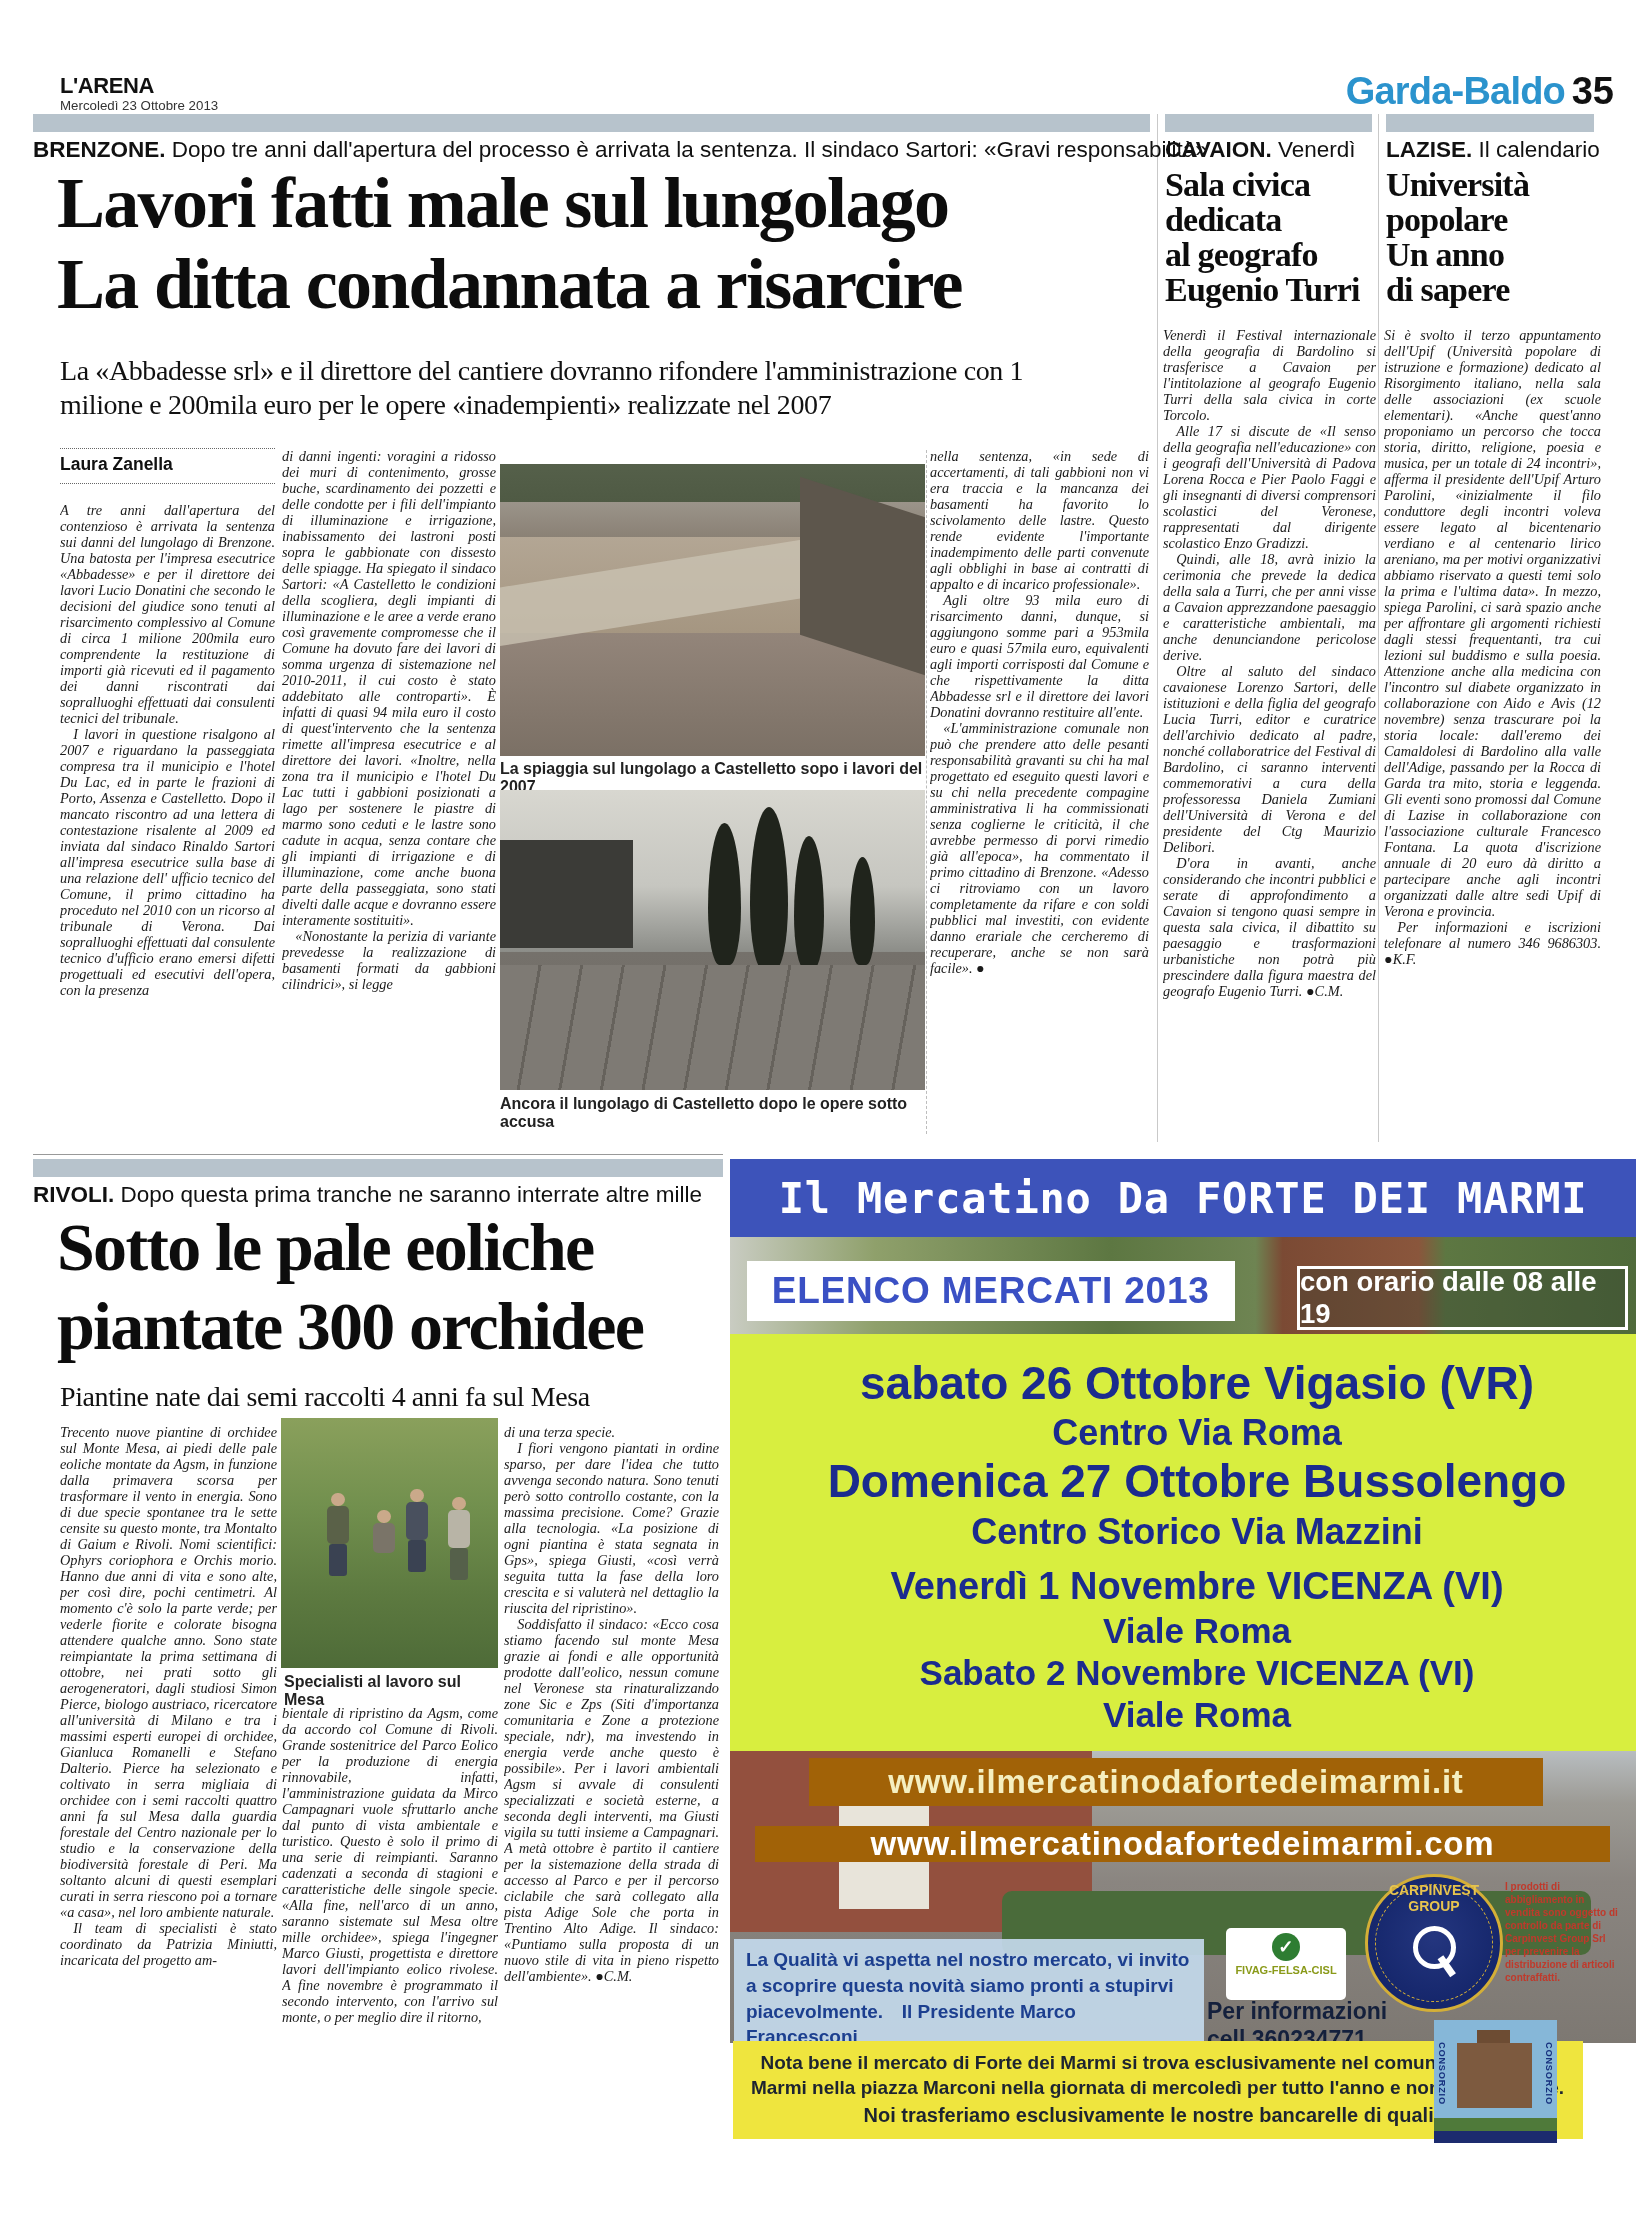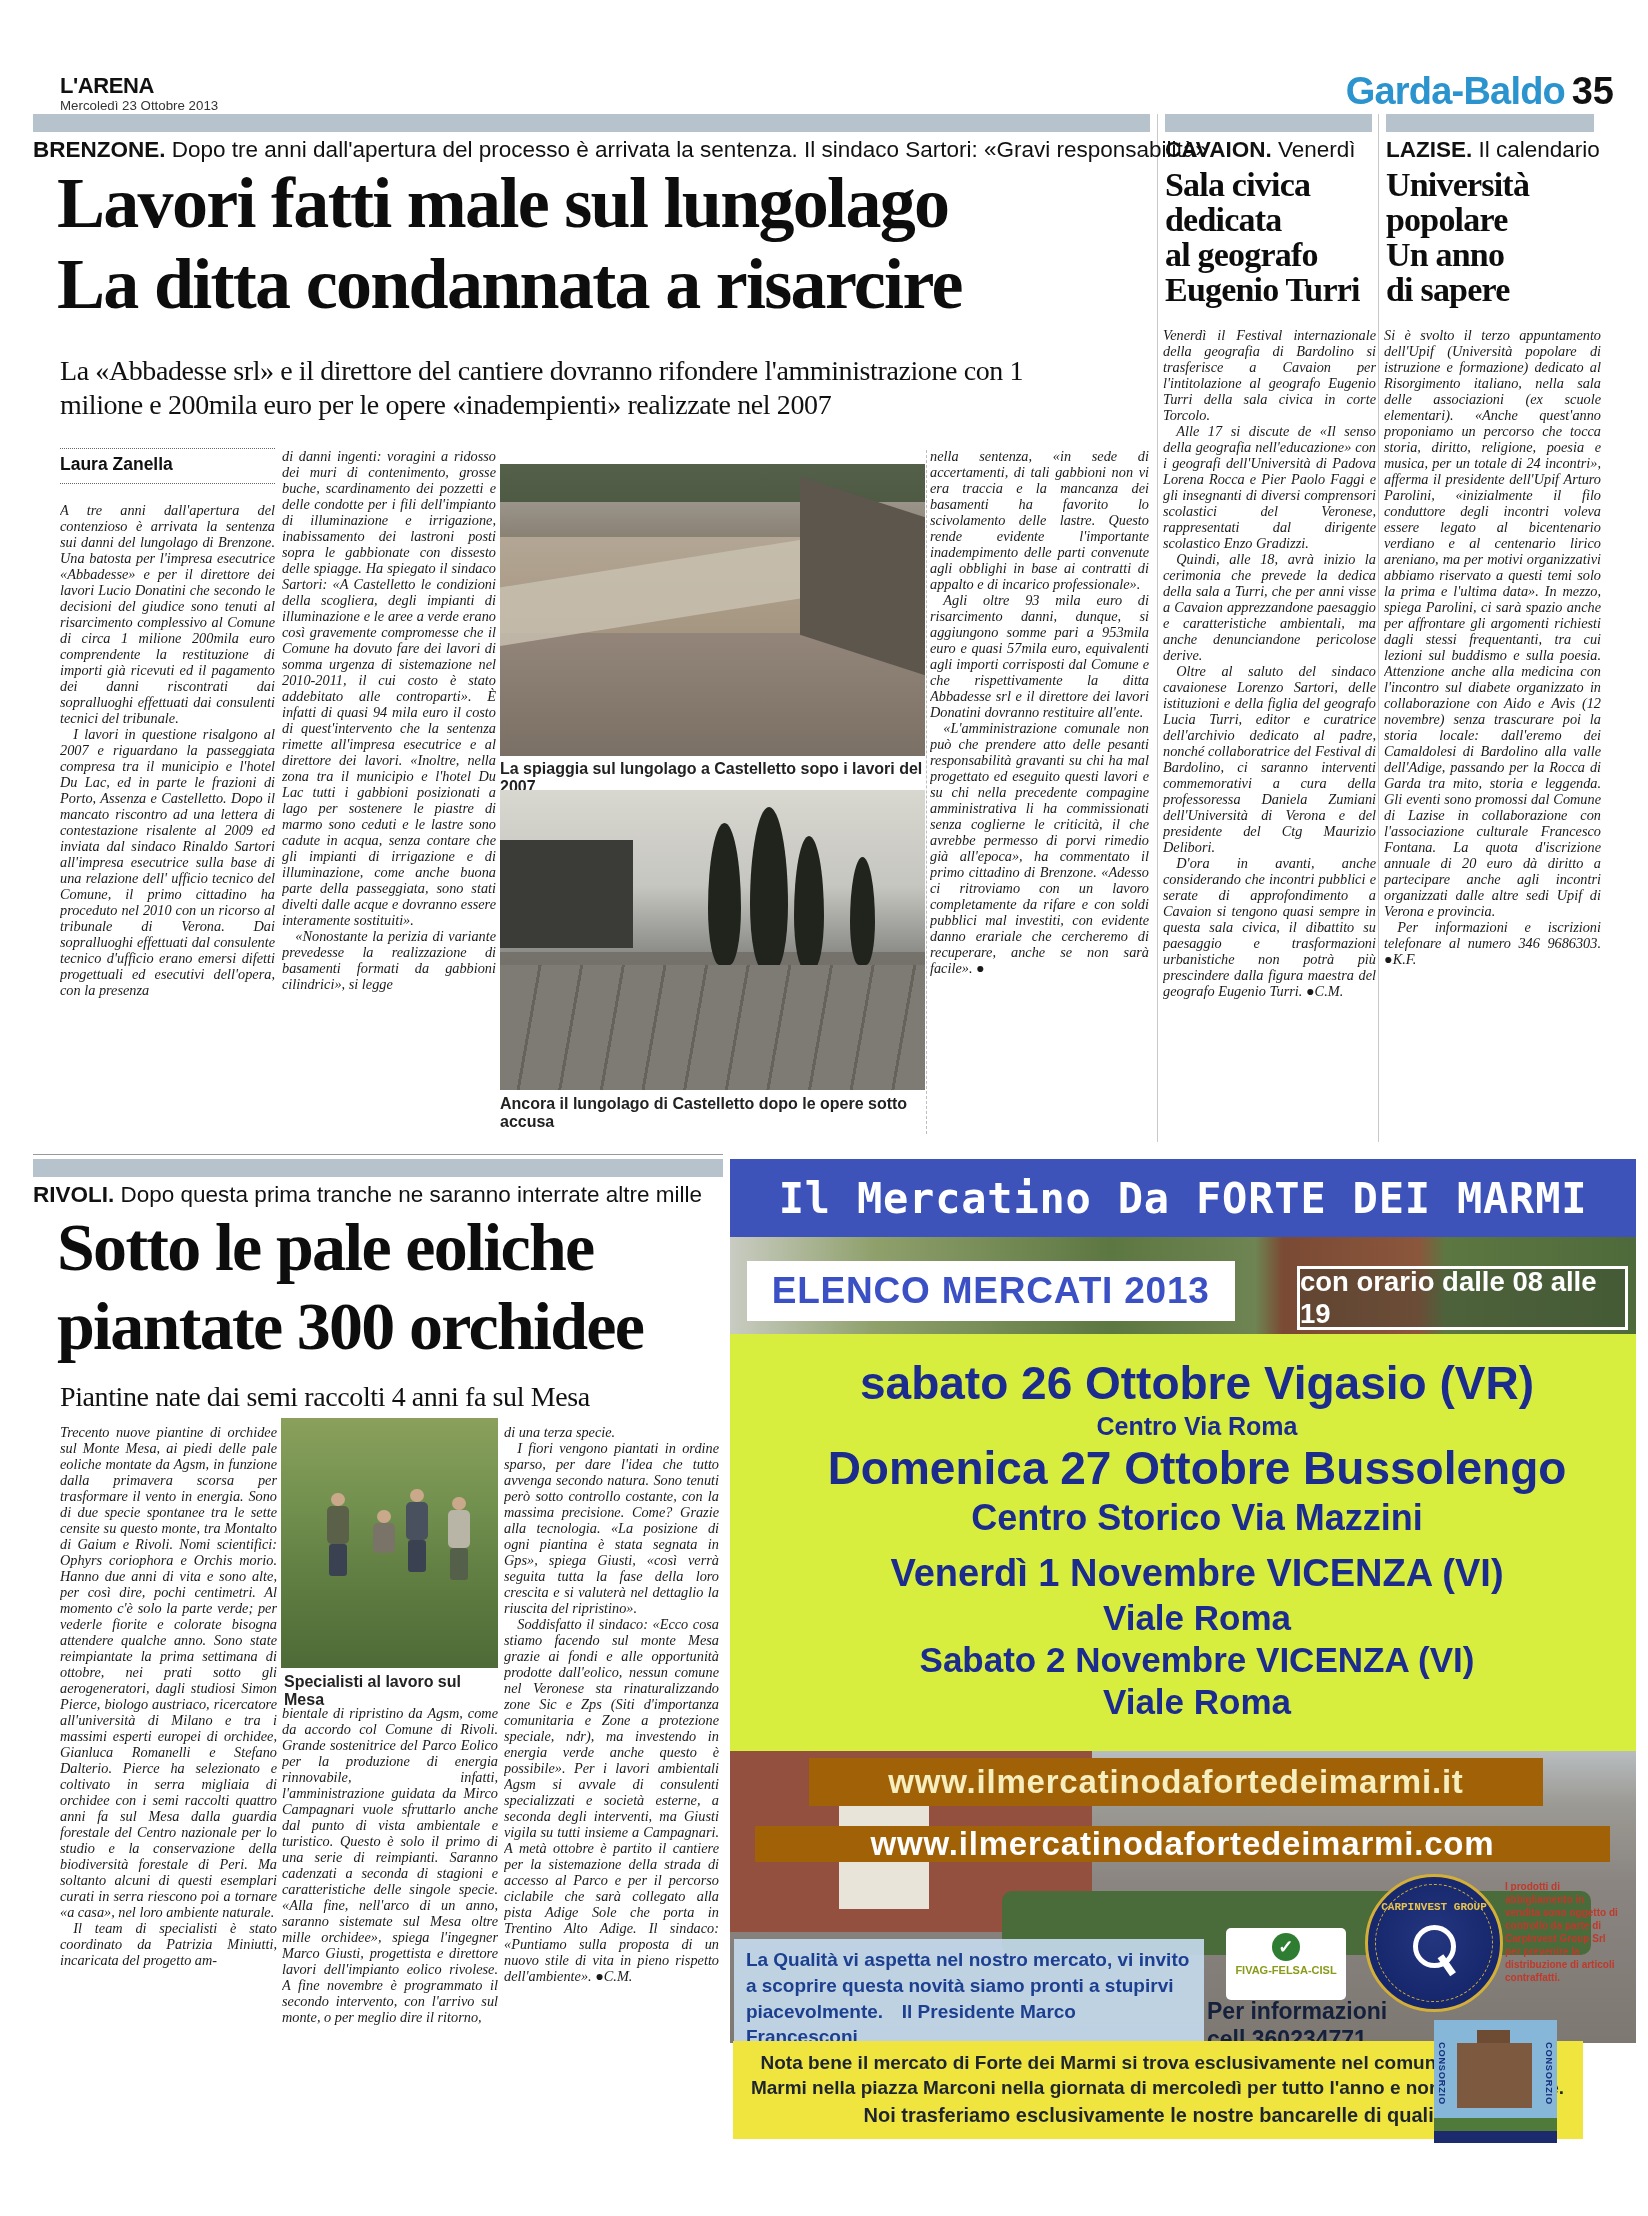--- a/index.html
+++ b/index.html
@@ -56,21 +56,21 @@
   .ad-title{font-family:"DejaVu Sans Mono",monospace;font-weight:bold;font-size:42px;color:#fff;letter-spacing:0.8px;white-space:nowrap;}
   .ad-strip{background:linear-gradient(90deg,#c9ccc2 0%,#8fa06b 16%,#5d7742 42%,#6e8452 58%,#7b4a34 61%,#8a563c 76%,#5d7742 79%,#4f6a3a 100%);}
   .ad-elenco{background:#fff;display:flex;align-items:center;justify-content:center;
              font-family:"Liberation Sans",sans-serif;font-weight:bold;font-size:37px;color:#3a50c4;letter-spacing:0.8px;}
   .ad-orario{border:3.3px solid #fff;background:rgba(50,60,45,.35);display:flex;align-items:center;justify-content:center;
              font-family:"Liberation Sans",sans-serif;font-weight:bold;font-size:27.5px;color:#fff;}
   .ad-yellow{background:#d8ee3f;}
   .sched{font-family:"Liberation Sans",sans-serif;font-weight:bold;color:#1b2b8e;text-align:center;padding-top:22px;}
   .sched div{line-height:1.2;letter-spacing:0;padding-left:28px;}
   .sched div:nth-child(1){font-size:46px;}
-  .sched div:nth-child(2){font-size:25px;}
+  .sched div:nth-child(2){font-size:36px;}
   .sched div:nth-child(3){font-size:46px;}
   .sched div:nth-child(4){font-size:36px;}
   .sched div:nth-child(5){font-size:38px;margin-top:11.7px;}
   .sched div:nth-child(6){font-size:35px;}
   .sched div:nth-child(7){font-size:35px;}
   .sched div:nth-child(8){font-size:35px;}
   .ad-photo2{background:linear-gradient(180deg,#b8bdc0 0%,#9c9a94 18%,#8a8580 45%,#7d7872 100%);}
   .ad-photo2 .brick{position:absolute;left:0;top:0;width:40%;height:62%;background:#93503e;}
   .ad-photo2 .door{position:absolute;left:12%;top:14%;width:10%;height:40%;background:#e8e4da;}
   .ad-photo2 .shrub{position:absolute;left:30%;top:48%;width:65%;height:22%;background:#4a6b3a;border-radius:10px;}
@@ -79,21 +79,21 @@
   .quality{background:rgba(195,217,236,.92);font-family:"Liberation Sans",sans-serif;font-weight:bold;
            font-size:19px;color:#1c3f8f;line-height:1.35;padding:8.3px 11.7px;}
   .fivag{background:#fff;border-radius:5px;text-align:center;padding-top:5px;}
   .fivag .circ{width:28px;height:28px;border-radius:50%;background:#2e7d32;margin:0 auto;color:#fff;font-weight:bold;
                font-family:"Liberation Sans",sans-serif;font-size:18.3px;line-height:28px;}
   .fivag .lbl{font-family:"Liberation Sans",sans-serif;font-weight:bold;font-size:11px;color:#8a9a1a;margin-top:3.3px;}
   .perinfo{font-family:"Liberation Sans",sans-serif;font-weight:bold;font-size:23px;color:#14203c;line-height:1.2;}
   .carp{border-radius:50%;background:radial-gradient(circle at 50% 45%,#24367f 0%,#15266b 70%);border:3.3px solid #d4af37;
         text-align:center;}
   .carp .ring{position:absolute;left:6.7px;top:6.7px;right:6.7px;bottom:6.7px;border:1.7px dashed #d4af37;border-radius:50%;}
-  .carp .lbl{font-family:Liberation Mono, monospace;font-weight:bold;font-size:11px;color:#e7c44f;margin-top:24px;}
+  .carp .lbl{font-family:Liberation Sans, sans-serif;font-weight:bold;font-size:14px;color:#e7c44f;margin-top:5px;}
   .carp .lens{width:33px;height:33px;border:5.8px solid #fff;border-radius:50%;margin:11.7px auto 0;}
   .carp .handle{width:6.7px;height:22px;background:#fff;margin:-5px auto 0;transform:rotate(-35deg) translateX(15px);}
   .disclaimer{font-family:"Liberation Sans",sans-serif;font-weight:bold;font-size:10px;color:#c0392b;line-height:1.3;}
   .nota{background:#efe53e;font-family:"Liberation Sans",sans-serif;font-weight:bold;color:#1d2430;
         text-align:center;padding:10px 15px 0 15px;}
   .nota .l1{font-size:19px;line-height:1.3;}
   .nota .l2{font-size:20px;margin-top:3.3px;}
   .castle{background:#86b7d8;overflow:hidden;}
   .castle .keep{position:absolute;left:23px;top:23px;width:75px;height:65px;background:#7d5a3f;}
   .castle .tow{position:absolute;left:43px;top:10px;width:33px;height:25px;background:#6d4c33;}

